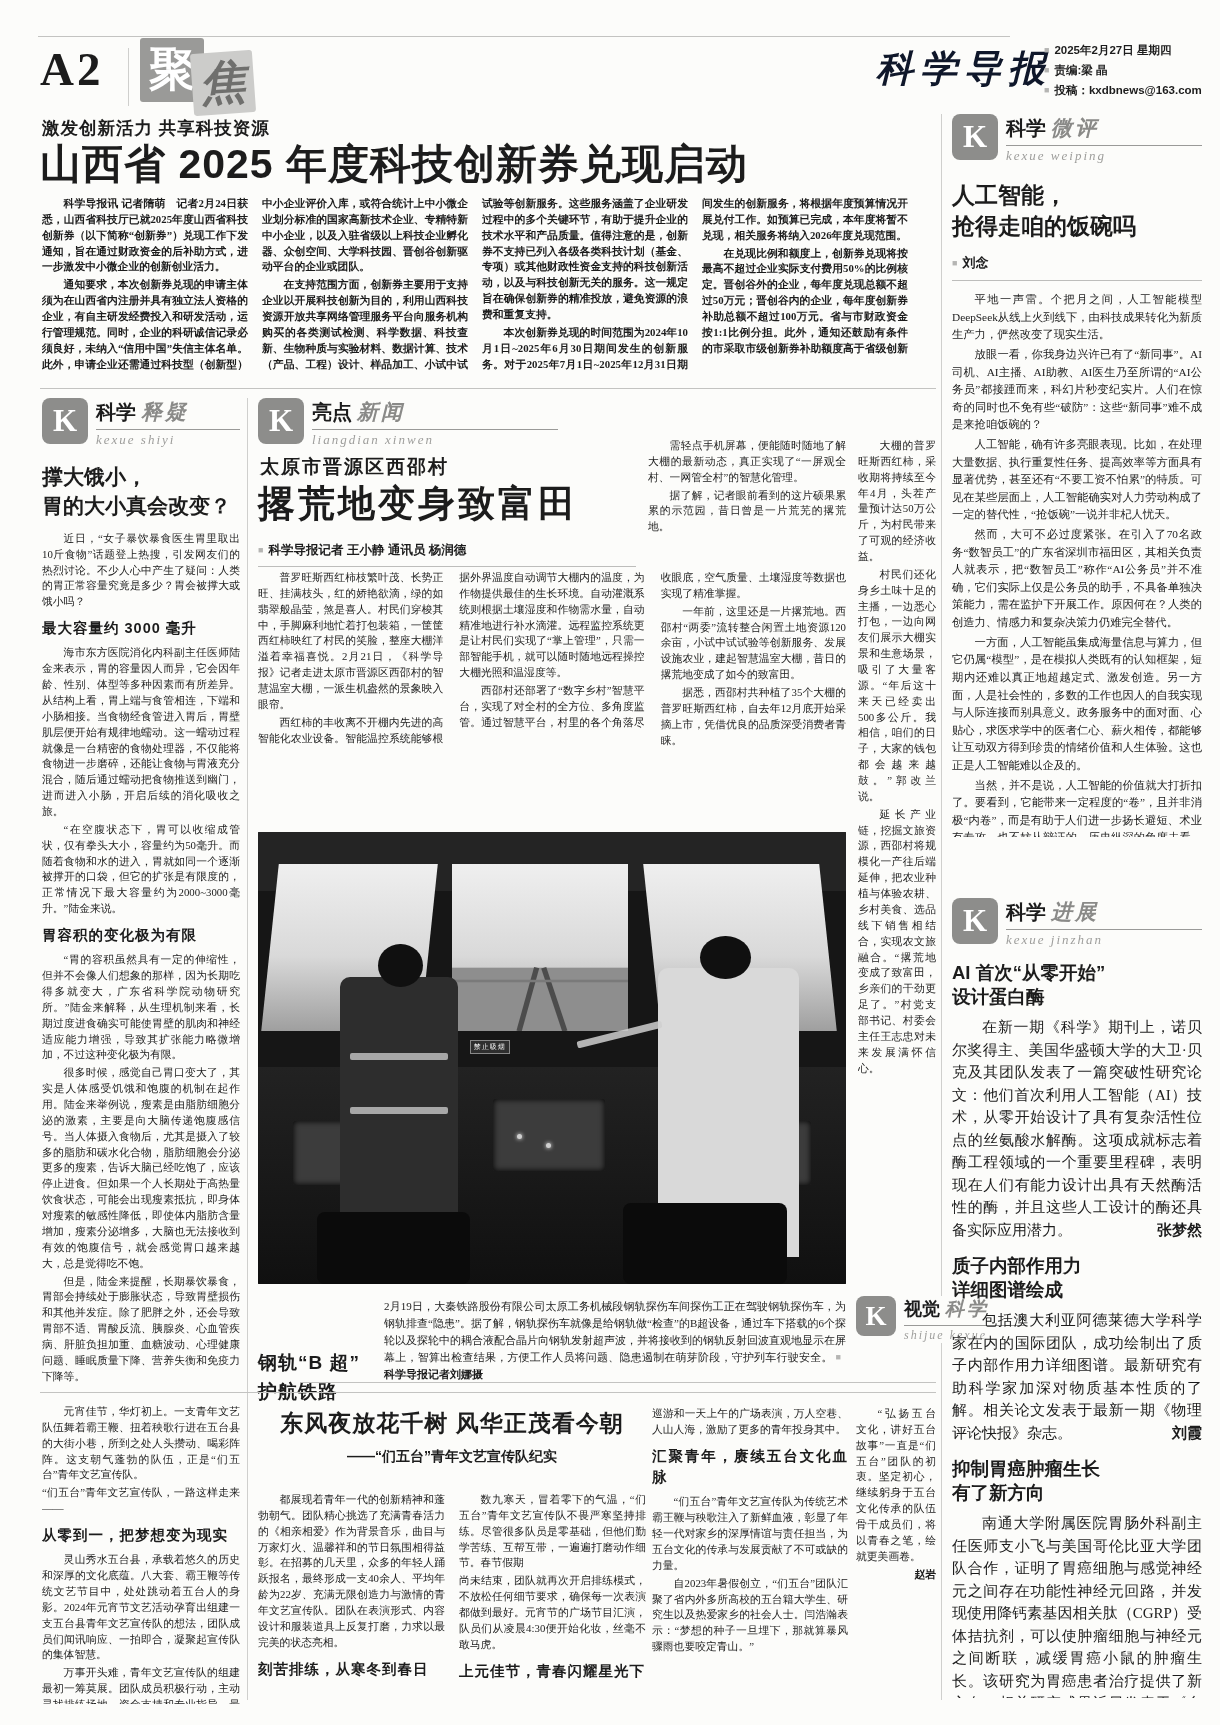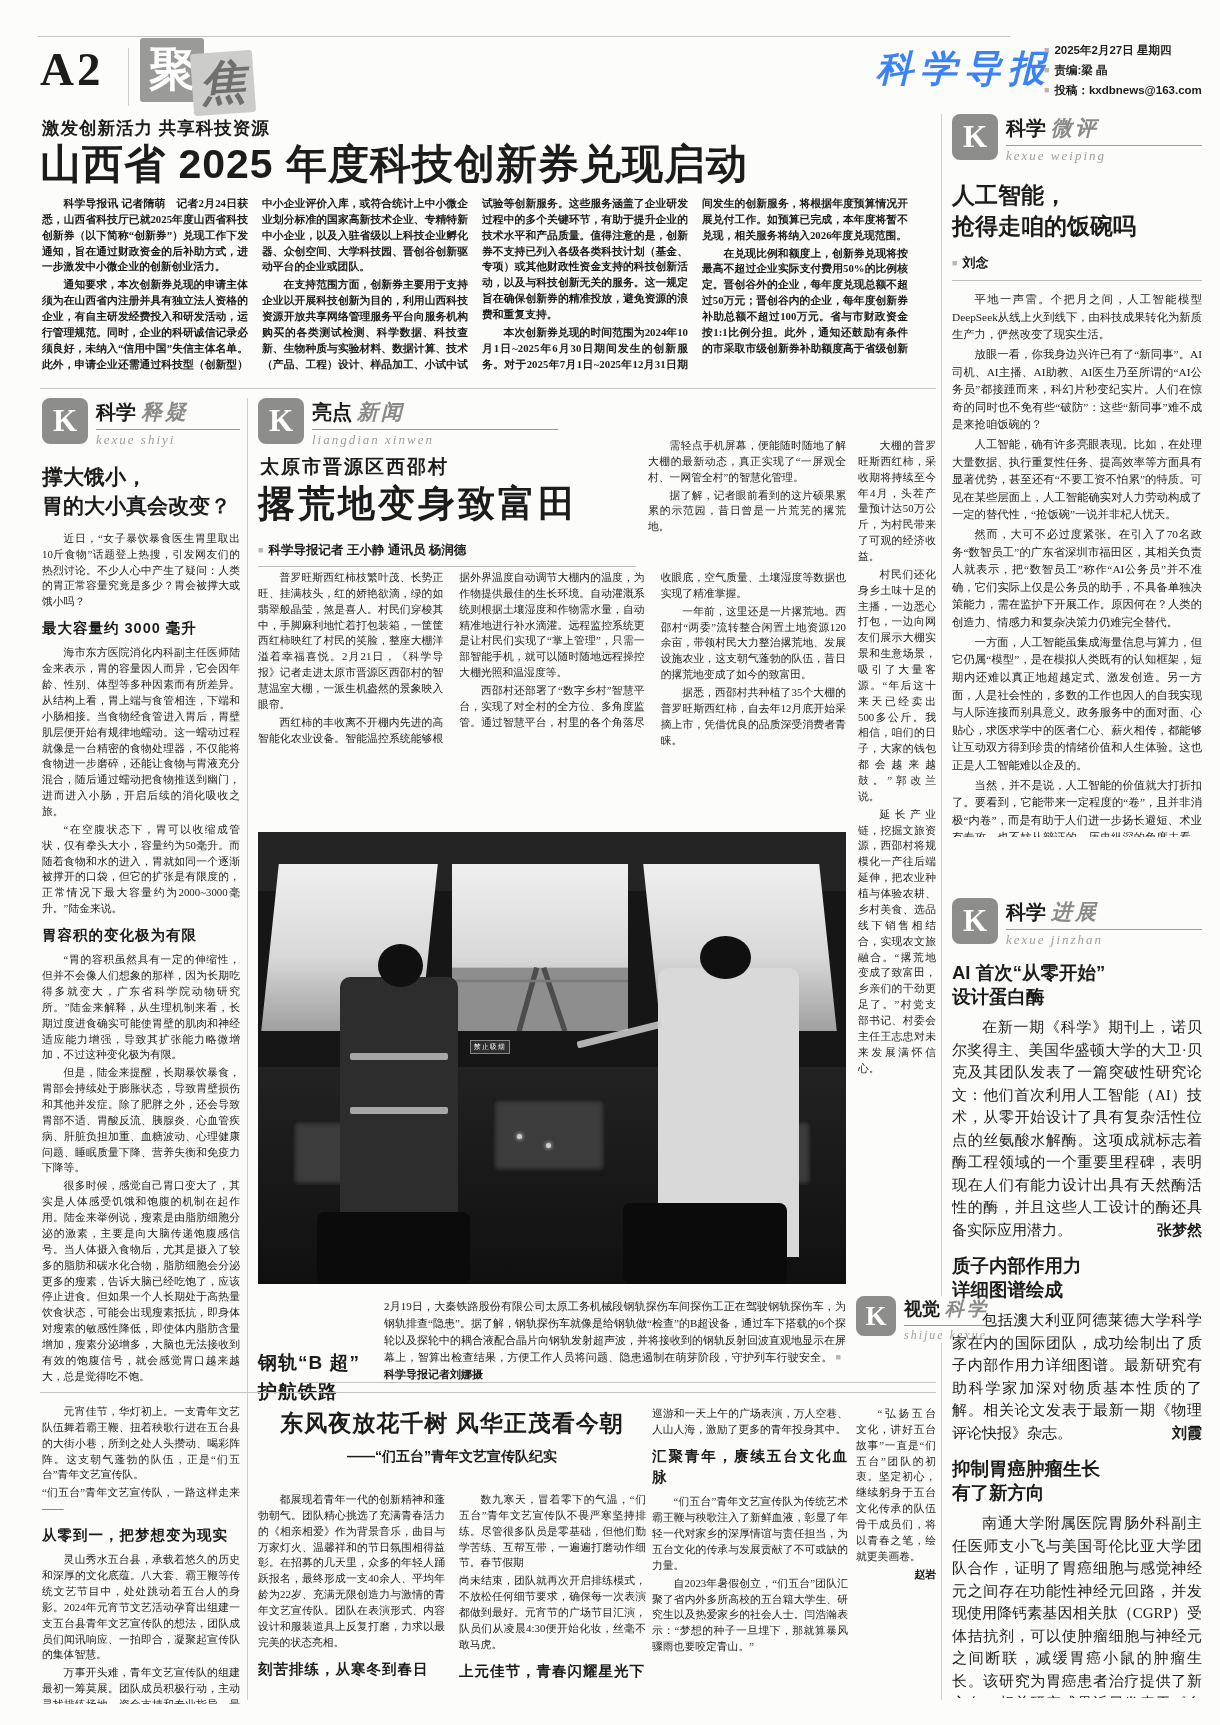--- a/index.html
+++ b/index.html
@@ -6,21 +6,21 @@
   .page{position:relative;width:1220px;height:1725px;background:#fcfcfa;overflow:hidden;
         font-family:"Liberation Sans",sans-serif;color:#1c1c1c;margin:0 auto;}
   .abs{position:absolute;}
   .hl{position:absolute;height:1px;background:#c3c3c1;}
   .vl{position:absolute;width:1px;background:#cfcfcd;}
 
   
   .pageno{font-family:"Liberation Serif",serif;font-size:47px;font-weight:bold;letter-spacing:3px;}
   .focus-sq{position:absolute;display:flex;align-items:center;justify-content:center;border-radius:3px;}
   .masthead{font-family:"Liberation Serif",serif;font-style:italic;font-weight:bold;
-            font-size:37px;color:#3b82f6;letter-spacing:7px;white-space:nowrap;}
+            font-size:37px;color:#0f172a;letter-spacing:7px;white-space:nowrap;}
   .hinfo{font-size:11.5px;font-weight:bold;line-height:1.75;white-space:nowrap;}
   .m{display:inline-block;}
   .m::before{content:"■";color:#b5b5b3;font-size:9px;margin-right:5px;position:relative;top:-1px;}
 
   
   .kicker{font-size:17.5px;font-weight:bold;letter-spacing:1px;}
   .bigtitle{font-size:41px;font-weight:900;letter-spacing:1px;white-space:nowrap;}
 
   
   .bod{font-family:"Liberation Serif",serif;font-size:10.8px;line-height:1.47;text-align:justify;overflow:hidden;}
@@ -125,22 +125,22 @@
       <div>撑大饿小，</div>
         <div>胃的大小真会改变？</div>
     </div>
     <div class="bod">
       <p>近日，“女子暴饮暴食医生胃里取出10斤食物”话题登上热搜，引发网友们的热烈讨论。不少人心中产生了疑问：人类的胃正常容量究竟是多少？胃会被撑大或饿小吗？</p>
       <h4>最大容量约 3000 毫升</h4>
       <p>海市东方医院消化内科副主任医师陆金来表示，胃的容量因人而异，它会因年龄、性别、体型等多种因素而有所差异。从结构上看，胃上端与食管相连，下端和小肠相接。当食物经食管进入胃后，胃壁肌层便开始有规律地蠕动。这一蠕动过程就像是一台精密的食物处理器，不仅能将食物进一步磨碎，还能让食物与胃液充分混合，随后通过蠕动把食物推送到幽门，进而进入小肠，开启后续的消化吸收之旅。</p>
       <p>“在空腹状态下，胃可以收缩成管状，仅有拳头大小，容量约为50毫升。而随着食物和水的进入，胃就如同一个逐渐被撑开的口袋，但它的扩张是有限度的，正常情况下最大容量约为2000~3000毫升。”陆金来说。</p>
       <h4>胃容积的变化极为有限</h4>
       <p>“胃的容积虽然具有一定的伸缩性，但并不会像人们想象的那样，因为长期吃得多就变大，广东省科学院动物研究所。”陆金来解释，从生理机制来看，长期过度进食确实可能使胃壁的肌肉和神经适应能力增强，导致其扩张能力略微增加，不过这种变化极为有限。</p>
+      <p>很多时候，感觉自己胃口变大了，其实是人体感受饥饿和饱腹的机制在起作用。陆金来举例说，瘦素是由脂肪细胞分泌的激素，主要是向大脑传递饱腹感信号。当人体摄入食物后，尤其是摄入了较多的脂肪和碳水化合物，脂肪细胞会分泌更多的瘦素，告诉大脑已经吃饱了，应该停止进食。但如果一个人长期处于高热量饮食状态，可能会出现瘦素抵抗，即身体对瘦素的敏感性降低，即使体内脂肪含量增加，瘦素分泌增多，大脑也无法接收到有效的饱腹信号，就会感觉胃口越来越大，总是觉得吃不饱。</p>
       <p>但是，陆金来提醒，长期暴饮暴食，胃部会持续处于膨胀状态，导致胃壁损伤和其他并发症。除了肥胖之外，还会导致胃部不适、胃酸反流、胰腺炎、心血管疾病、肝脏负担加重、血糖波动、心理健康问题、睡眠质量下降、营养失衡和免疫力下降等。</p>
-      <p>很多时候，感觉自己胃口变大了，其实是人体感受饥饿和饱腹的机制在起作用。陆金来举例说，瘦素是由脂肪细胞分泌的激素，主要是向大脑传递饱腹感信号。当人体摄入食物后，尤其是摄入了较多的脂肪和碳水化合物，脂肪细胞会分泌更多的瘦素，告诉大脑已经吃饱了，应该停止进食。但如果一个人长期处于高热量饮食状态，可能会出现瘦素抵抗，即身体对瘦素的敏感性降低，即使体内脂肪含量增加，瘦素分泌增多，大脑也无法接收到有效的饱腹信号，就会感觉胃口越来越大，总是觉得吃不饱。</p>
       <p><span>长期饥饿也并不会导致胃实际变小。当我们长期处于饥饿状态时，可能会出现食欲下降的情况，但这只是身体的一种自我保护机制，胃的实际大小并没有改变。“而且，长期饥饿对胃的自我修复非常不利，胃黏膜在缺乏食物刺激和营养供应的情况下，修复能力会减弱，容易引发胃炎、胃溃疡等胃部疾病。”陆金来提示。</span></p>
     </div>
   </div>
 
   <div class="abs sec-head" style="left:258px;top:398px;width:300px;">
     <div class="k-logo">
         <span>K</span>
       </div>
     <div class="sec-tt">
       <div class="sec-row"><span class="cat-b">亮点</span><span class="cat-s">新闻</span></div>
@@ -158,21 +158,21 @@
   </div>
   <div class="abs bod" style="left:858px;top:438px;width:78px;height:846px;">
     <p>大棚的普罗旺斯西红柿，采收期将持续至今年4月，头茬产量预计达50万公斤，为村民带来了可观的经济收益。</p>
     <p>村民们还化身乡土味十足的主播，一边悉心打包，一边向网友们展示大棚实景和生意场景，吸引了大量客源。“年后这十来天已经卖出500多公斤。我相信，咱们的日子，大家的钱包都会越来越鼓。”郭改兰说。</p>
     <p>延长产业链，挖掘文旅资源，西邵村将规模化一产往后端延伸，把农业种植与体验农耕、乡村美食、选品线下销售相结合，实现农文旅融合。“撂荒地变成了致富田，乡亲们的干劲更足了。”村党支部书记、村委会主任王志忠对未来发展满怀信心。</p>
   </div>
   <div class="abs bod cols3" style="left:258px;top:570px;width:588px;height:254px;">
     <p>普罗旺斯西红柿枝繁叶茂、长势正旺、挂满枝头，红的娇艳欲滴，绿的如翡翠般晶莹，煞是喜人。村民们穿梭其中，手脚麻利地忙着打包装箱，一筐筐西红柿映红了村民的笑脸，整座大棚洋溢着幸福喜悦。2月21日，《科学导报》记者走进太原市晋源区西邵村的智慧温室大棚，一派生机盎然的景象映入眼帘。</p>
     <p>西红柿的丰收离不开棚内先进的高智能化农业设备。智能温控系统能够根据外界温度自动调节大棚内的温度，为作物提供最佳的生长环境。自动灌溉系统则根据土壤湿度和作物需水量，自动精准地进行补水滴灌。远程监控系统更是让村民们实现了“掌上管理”，只需一部智能手机，就可以随时随地远程操控大棚光照和温湿度等。</p>
     <p>西邵村还部署了“数字乡村”智慧平台，实现了对全村的全方位、多角度监管。通过智慧平台，村里的各个角落尽收眼底，空气质量、土壤湿度等数据也实现了精准掌握。</p>
-    <p>一年前，这里还是一片撂荒地。西邵村“两委”流转整合闲置土地资源120余亩，带领村民大力整治撂荒地、发展设施农业，这支朝气蓬勃的队伍，昔日的撂荒地变成了如今的致富田。</p>
+    <p>一年前，这里还是一片撂荒地。西邵村“两委”流转整合闲置土地资源120余亩，小试中试试验等创新服务、发展设施农业，建起智慧温室大棚，昔日的撂荒地变成了如今的致富田。</p>
     <p>据悉，西邵村共种植了35个大棚的普罗旺斯西红柿，自去年12月底开始采摘上市，凭借优良的品质深受消费者青睐。</p>
   </div>
 
   <div class="photo" style="left:258px;top:832px;width:588px;height:452px;">
     <div class="ceil"></div>
     <div class="win" style="left:2%;width:27%;transform:skewX(-6deg);"></div>
     <div class="win" style="left:33%;width:30%;">
       <svg width="100%" height="100%" viewBox="0 0 100 100" preserveAspectRatio="none">
         <rect x="0" y="62" width="100" height="38" fill="#8e8e8e"></rect>
         <line x1="38" y1="100" x2="48" y2="62" stroke="#4c4c4c" stroke-width="3"></line>

